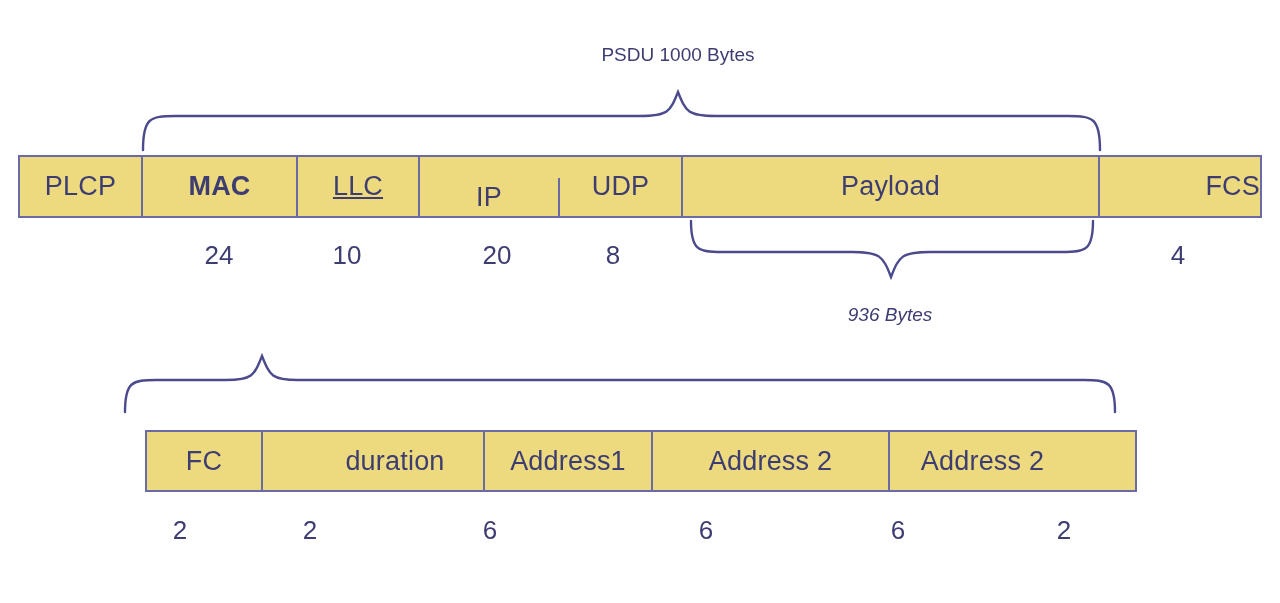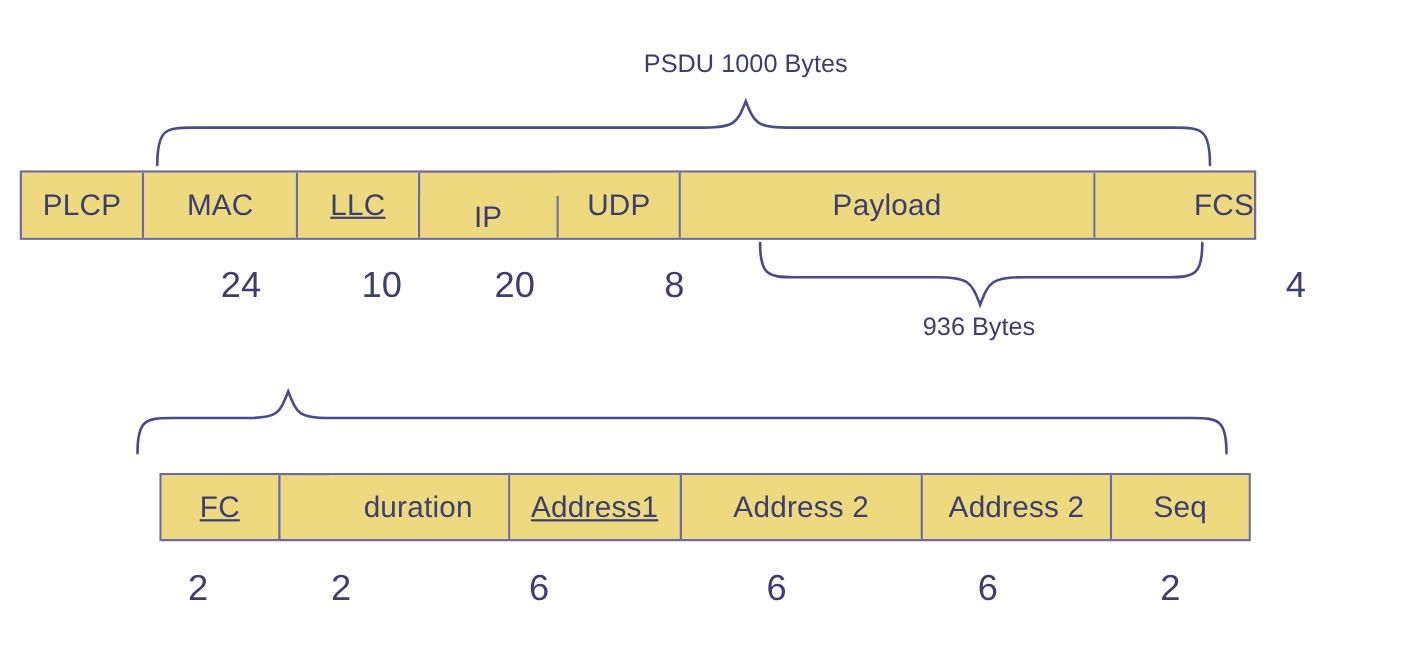--- a/index.html
+++ b/index.html
@@ -46,29 +46,29 @@
     font-size: 27px;
     line-height: 1;
     letter-spacing: 0.2px;
     white-space: nowrap;
   }
   .field-cell:last-child {
     border-right: none;
   }
   .size-label {
     position: absolute;
-    font-size: 33px;
+    font-size: 26px;
     color: #3d3d72;
     text-align: center;
     transform: translateX(-50%);
     white-space: nowrap;
   }
   .brace-label {
     position: absolute;
-    font-size: 23px;
+    font-size: 19px;
     color: #3d3d72;
     text-align: center;
     transform: translateX(-50%);
     white-space: nowrap;
   }
 </style>
 </head>
 <body>
 
 <div id="stage">
@@ -77,25 +77,25 @@
 
     <path d="M 143,150 C 143,118 150,116 175,116 L 640,116 C 668,116 670,112 678,92 C 686,112 688,116 716,116 L 1068,116 C 1093,116 1100,118 1100,150" fill="none" stroke="#4a4a8c" stroke-width="2.4" stroke-linecap="round"></path>
 
     <path d="M 691,221 C 691,250 698,252 722,252 L 852,252 C 880,252 883,256 891,277 C 899,256 902,252 930,252 L 1062,252 C 1086,252 1093,250 1093,221" fill="none" stroke="#4a4a8c" stroke-width="2.4" stroke-linecap="round"></path>
 
     <path d="M 125,412 C 125,382 132,380 156,380 L 226,380 C 252,380 254,376 262,356 C 270,376 272,380 298,380 L 1084,380 C 1108,380 1115,382 1115,412" fill="none" stroke="#4a4a8c" stroke-width="2.4" stroke-linecap="round"></path>
   </svg>
 
   <div class="brace-label" style="left:678px; top:44px;">PSDU 1000 Bytes</div>
 
-  <div class="field-row" style="left:18px; top:155px; width:1124px; height:63px;">
+  <div class="field-row" style="left:18px; top:155px; width:1244px; height:63px;">
     <div class="field-cell" style="width:123px;">
       <span>PLCP</span>
     </div>
-    <div class="field-cell" style="width:155px;">
+    <div class="field-cell" style="width:155px;font-weight:bold;">
       <span>MAC</span>
     </div>
     <div class="field-cell" style="width:122px;text-decoration:underline;">
       <span>LLC</span>
     </div>
     <div class="field-cell" style="width:140px;margin-top:21px;">
       <span>IP</span>
     </div>
     <div class="field-cell" style="width:123px;">
       <span>UDP</span>
@@ -103,44 +103,41 @@
     <div class="field-cell" style="width:417px;">
       <span>Payload</span>
     </div>
     <div class="field-cell" style="width:160px;justify-content:flex-end;">
       <span>FCS</span>
     </div>
   </div>
 
   <div class="size-label" style="left:219px; top:240px;">24</div>
   <div class="size-label" style="left:347px; top:240px;">10</div>
-  <div class="size-label" style="left:468px; top:240px;">20</div>
+  <div class="size-label" style="left:497px; top:240px;">20</div>
   <div class="size-label" style="left:613px; top:240px;">8</div>
   <div class="size-label" style="left:1178px; top:240px;">4</div>
 
-  <div class="brace-label" style="left:890px; top:284px;">936 Bytes</div>
+  <div class="brace-label" style="left:890px; top:304px;font-style:italic;">936 Bytes</div>
 
   <div class="field-row" style="left:145px; top:430px; width:992px; height:62px;">
-    <div class="field-cell" style="width:116px;text-decoration:underline;">
+    <div class="field-cell" style="width:116px;">
       <span>FC</span>
     </div>
     <div class="field-cell" style="width:178px;margin-left:44px;">
       <span>duration</span>
     </div>
-    <div class="field-cell" style="width:168px;text-decoration:underline;">
+    <div class="field-cell" style="width:168px;">
       <span>Address1</span>
     </div>
     <div class="field-cell" style="width:237px;">
       <span>Address 2</span>
     </div>
     <div class="field-cell" style="width:185px;">
       <span>Address 2</span>
-    </div>
-    <div class="field-cell" style="width:134px;">
-      <span>Seq</span>
     </div>
   </div>
 
   <div class="size-label" style="left:180px; top:515px;">2</div>
   <div class="size-label" style="left:310px; top:515px;">2</div>
   <div class="size-label" style="left:490px; top:515px;">6</div>
   <div class="size-label" style="left:706px; top:515px;">6</div>
   <div class="size-label" style="left:898px; top:515px;">6</div>
   <div class="size-label" style="left:1064px; top:515px;">2</div>
 

